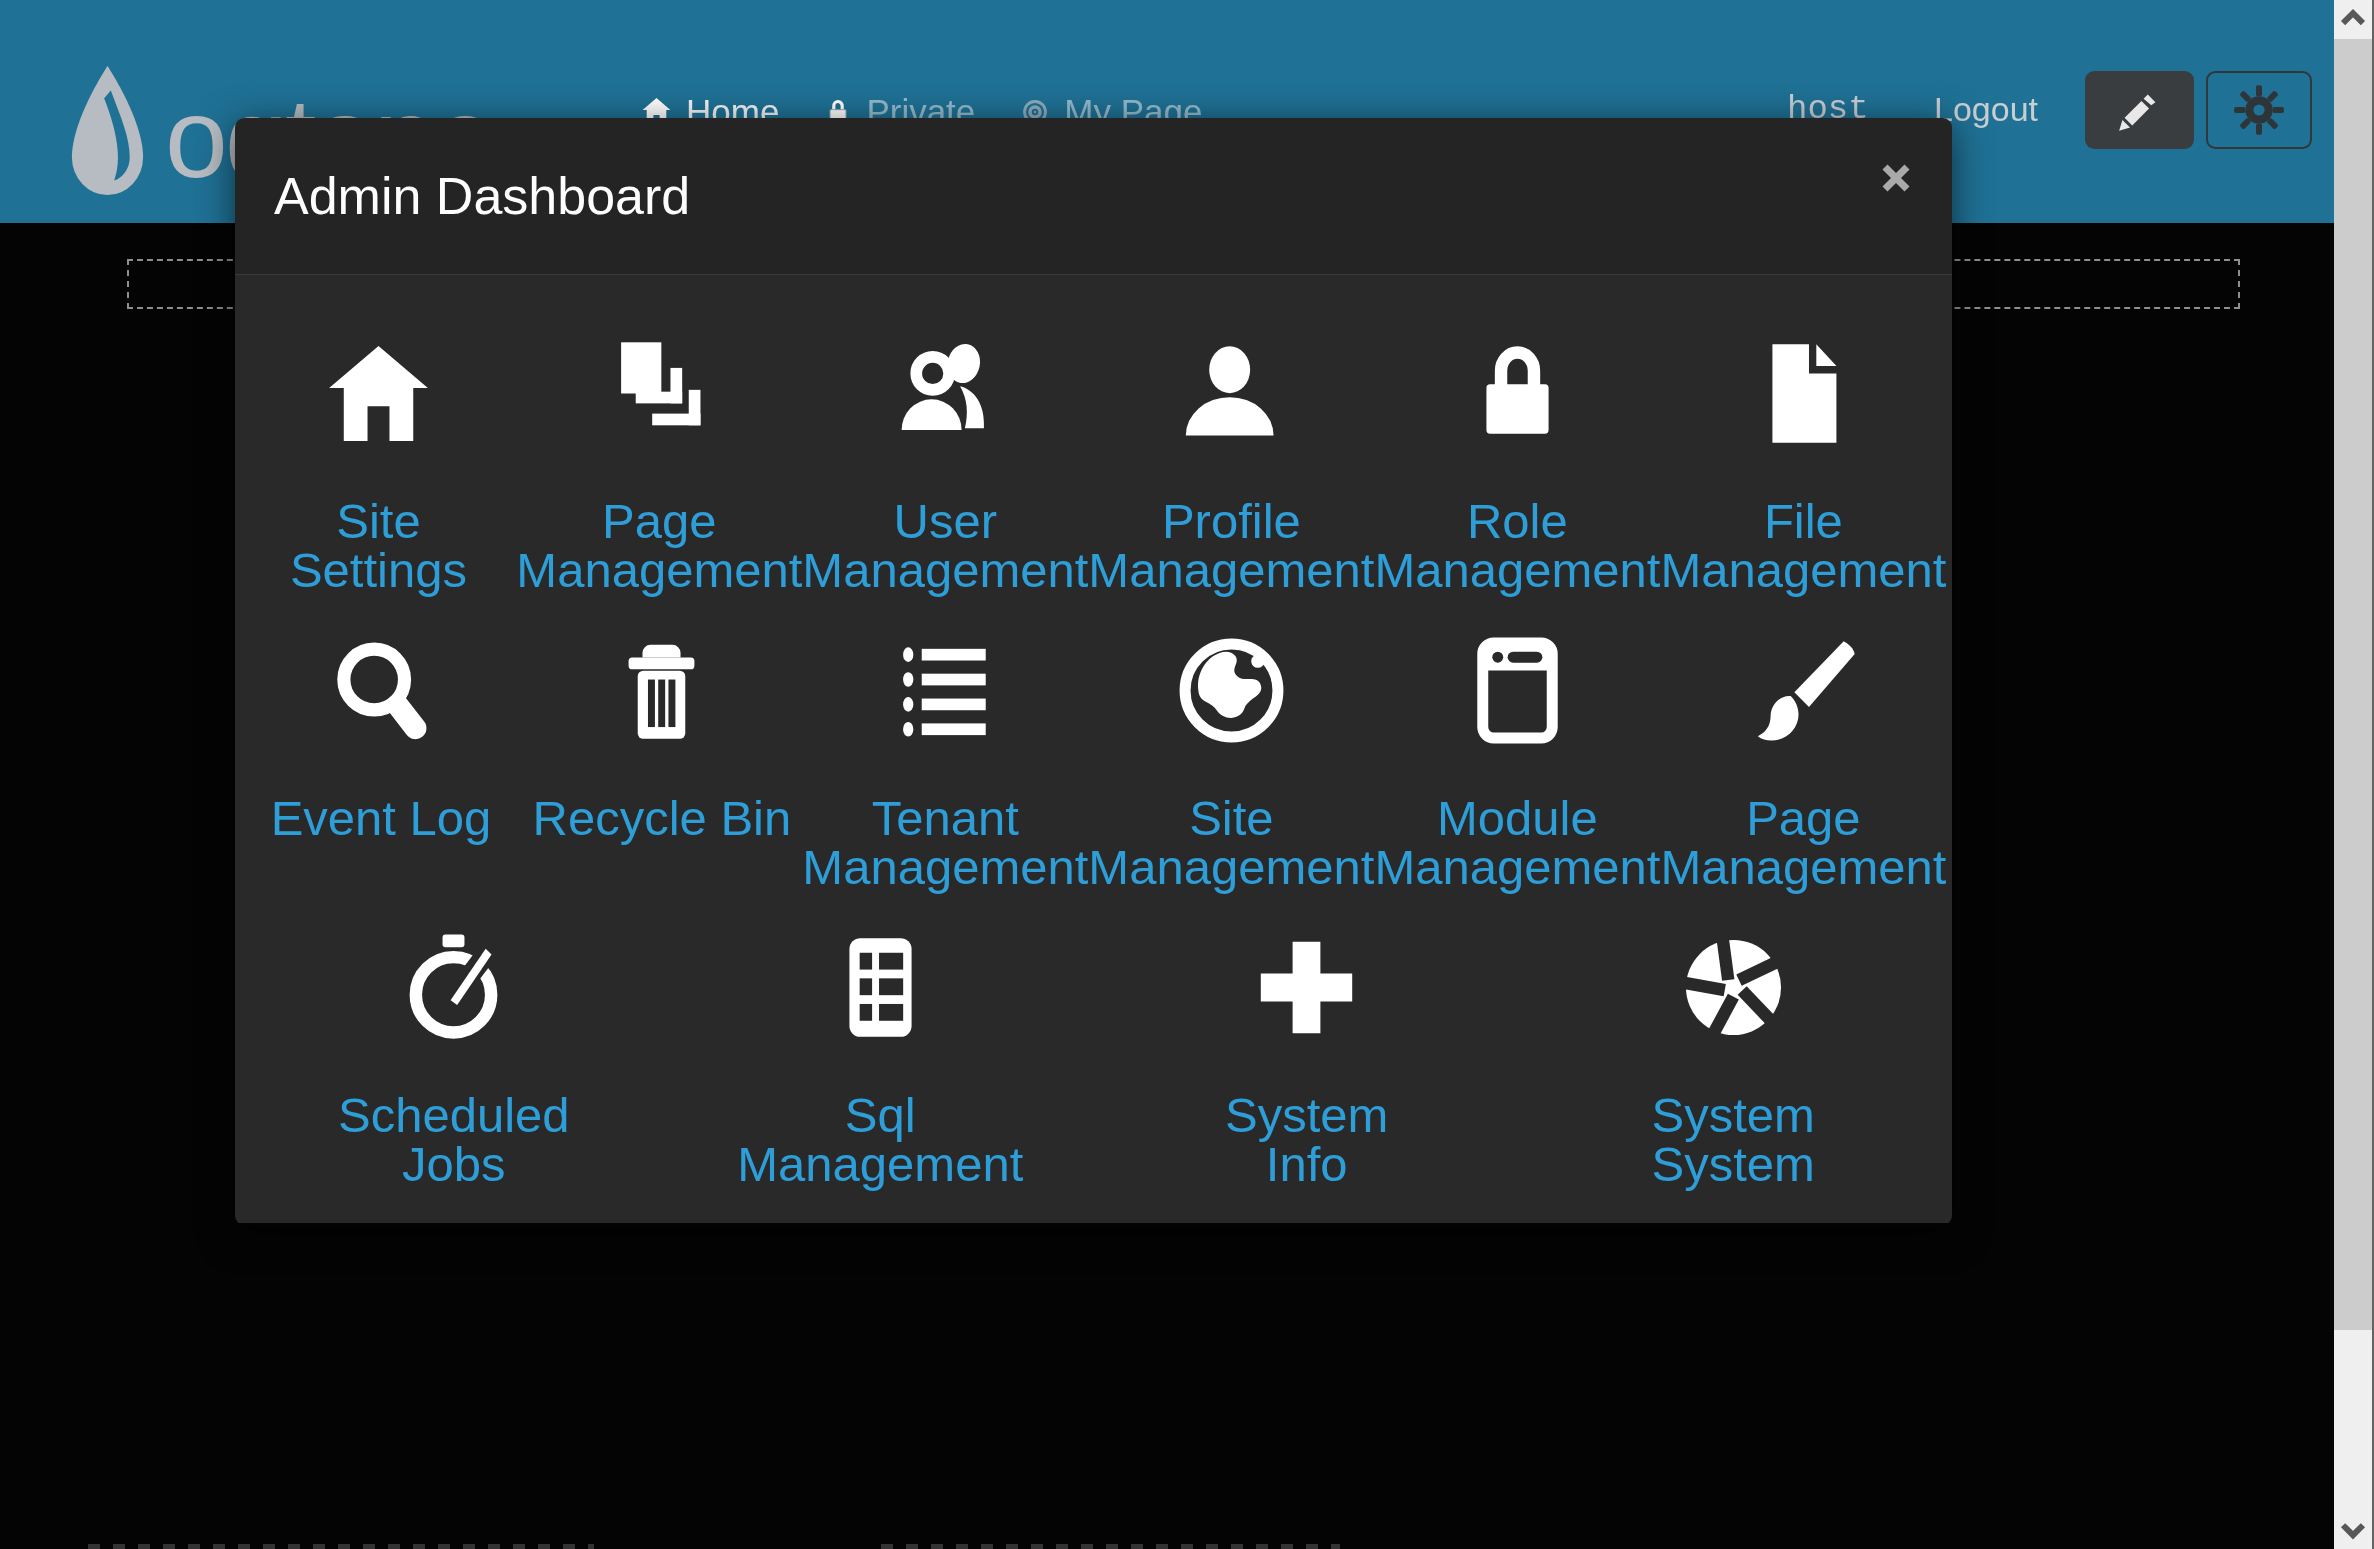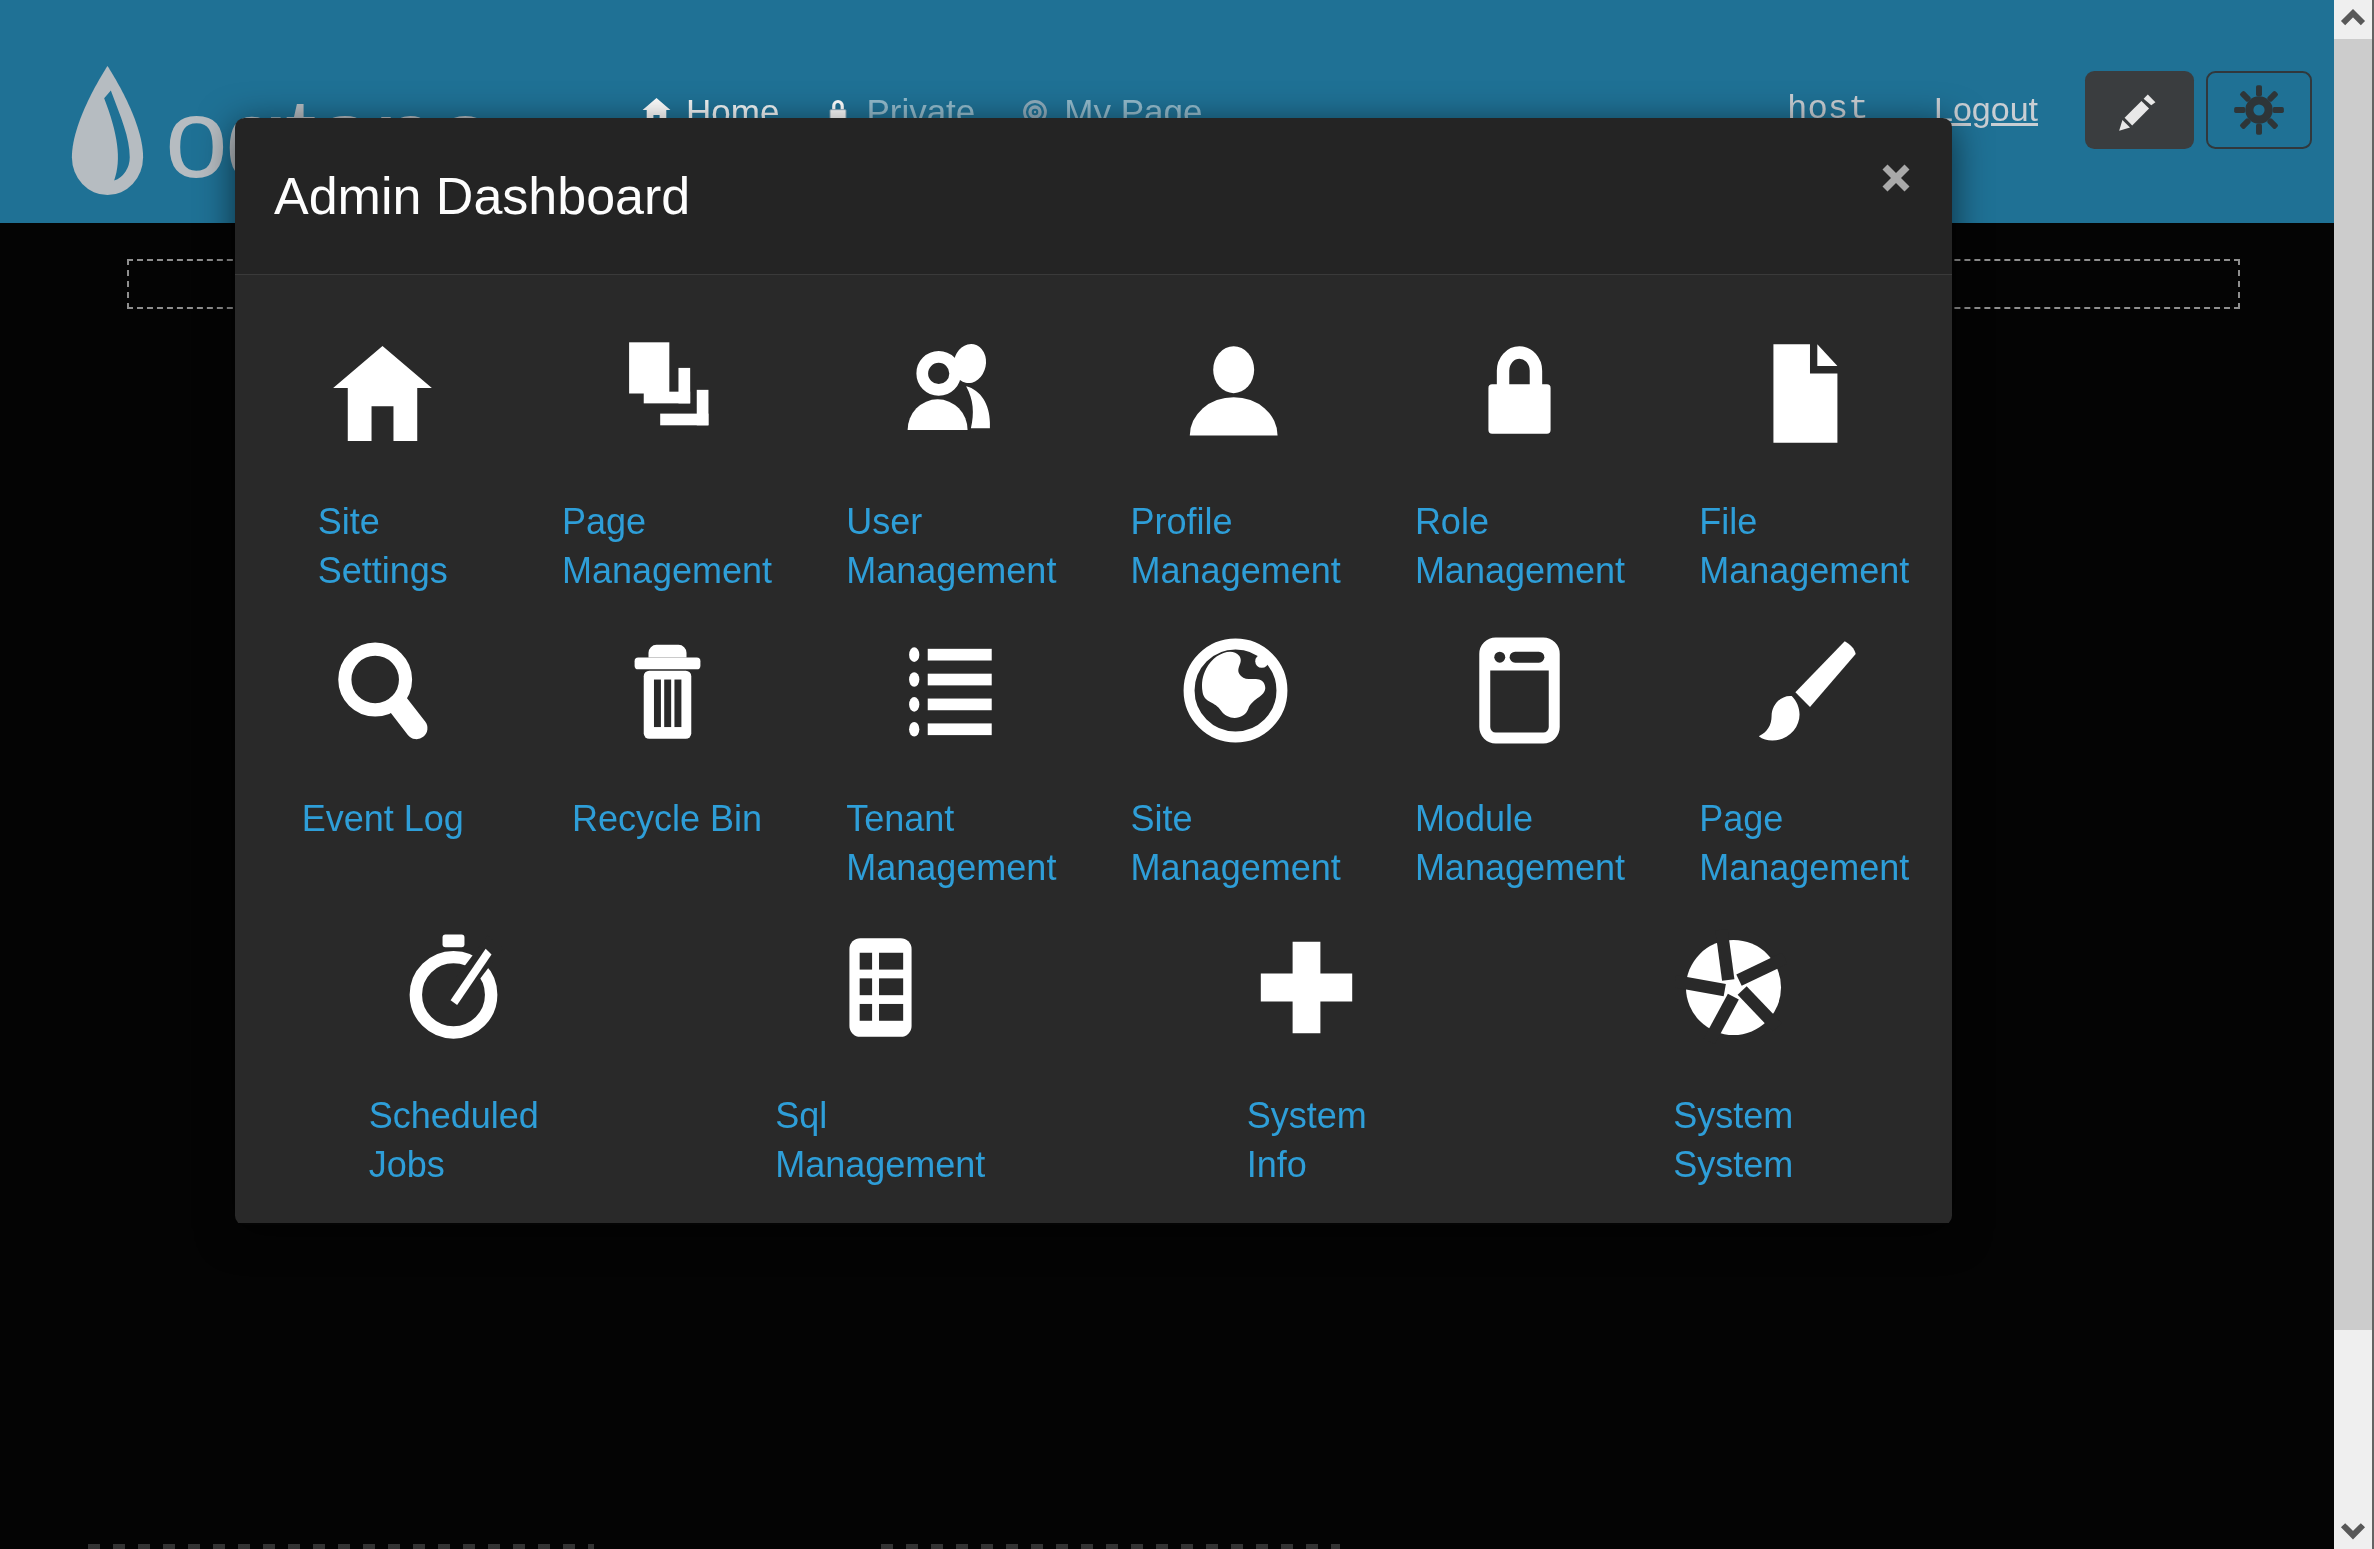--- a/index.html
+++ b/index.html
@@ -14,21 +14,21 @@
   .brand-text{color:#b6bcc1;font-size:113px;letter-spacing:-2.8px;line-height:1;
               margin-left:13px;margin-top:26px;font-weight:400;}
   .nav-menu{position:absolute;left:640px;top:0;height:223px;display:flex;align-items:center;z-index:1;}
   .nav-item{display:flex;align-items:center;gap:13px;padding:0 22px;font-size:35px;cursor:pointer;}
   .nav-item:first-child{padding-left:0;}
   .nav-item .lbl{color:rgba(255,255,255,.52);}
   .nav-item.active .lbl{color:#f1f4f5;}
   .nav-item svg{display:block;}
   .user-link{position:absolute;top:90px;font-size:34px;color:#c9ced3;cursor:pointer;}
   .user-link.host{left:1787px;font-family:Liberation Mono, monospace;}
-  .user-link.logout{left:1934px;text-decoration:underline;}
+  .user-link.logout{left:1934px;}
   .ctl-btn{position:absolute;top:71px;height:78px;border-radius:9.3px;display:flex;
            align-items:center;justify-content:center;cursor:pointer;box-sizing:border-box;}
   .ctl-btn.edit{left:2085px;width:109px;background:#3a3d3f;}
   .ctl-btn.settings{left:2206px;width:106px;background:transparent;border:2.8px solid #31383c;}
 
   
   .content{position:absolute;left:0;top:223px;width:2334px;height:1326px;background:#040404;}
   .pane-placeholder{position:absolute;left:127px;top:36px;width:2113px;height:50px;
                     border:2.8px dashed #8f8f8f;box-sizing:border-box;}
   .footer-remnant{position:absolute;height:4.6px;bottom:0;opacity:.55;
@@ -43,21 +43,21 @@
   .modal-title{color:#fdfdfd;font-size:52px;font-weight:400;margin-left:39px;}
   .modal-close{position:absolute;right:33px;top:37px;width:46px;height:46px;display:flex;
                align-items:center;justify-content:center;cursor:pointer;}
   .modal-body{background:#292929;height:948px;box-sizing:border-box;padding:58px 5.6px 37px 5.6px;}
   .tile-grid{display:grid;margin-bottom:35px;}
   .cols6{grid-template-columns:repeat(6,1fr);}
   .cols4{grid-template-columns:repeat(4,1fr);}
   .tile{display:flex;flex-direction:column;align-items:center;text-decoration:none;cursor:pointer;}
   .ticon{height:121px;display:flex;align-items:center;justify-content:center;}
   .ticon svg{width:117px;height:117px;}
-  .tlabel{margin-top:43px;text-align:left;color:#2e9ed8;font-size:36px;line-height:49px;}
+  .tlabel{margin-top:43px;text-align:center;color:#2e9ed8;font-size:49px;line-height:49px;}
   .tlabel span{display:block;}
 </style>
 </head>
 <body>
 
 <svg width="0" height="0" style="position:absolute" aria-hidden="true">
   <defs>
     <symbol id="i-home" viewBox="0 0 32 32">
         <path fill="#fff" d="M16 3 2.5 14.5 H6.5 V29 H13 V19.5 H19 V29 H25.5 V14.5 H29.5 Z"></path>
       </symbol>

